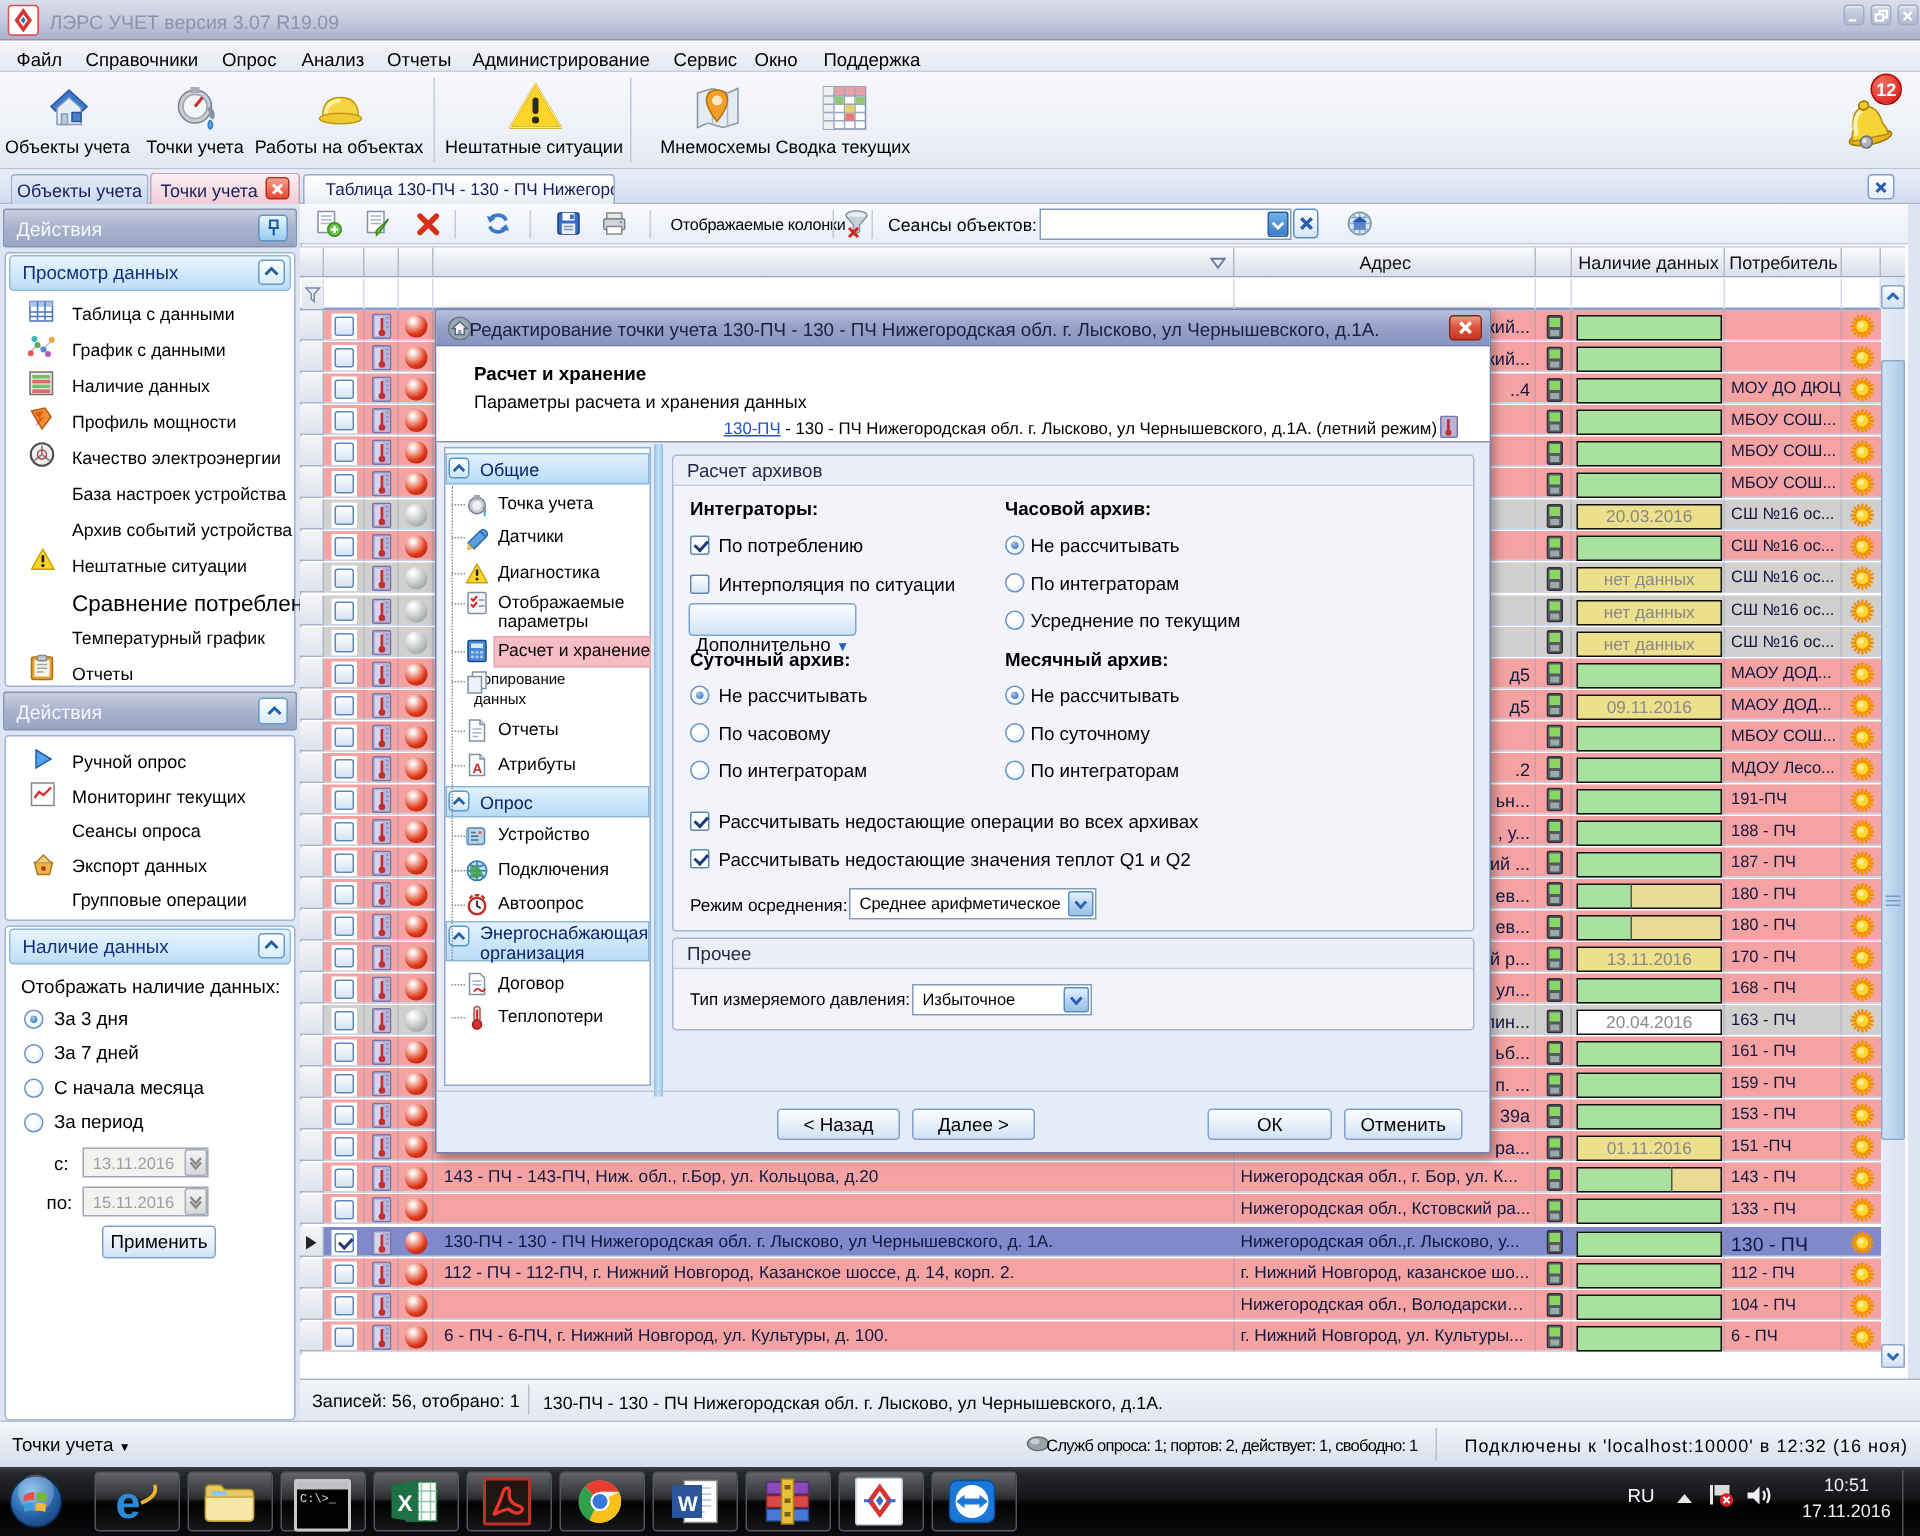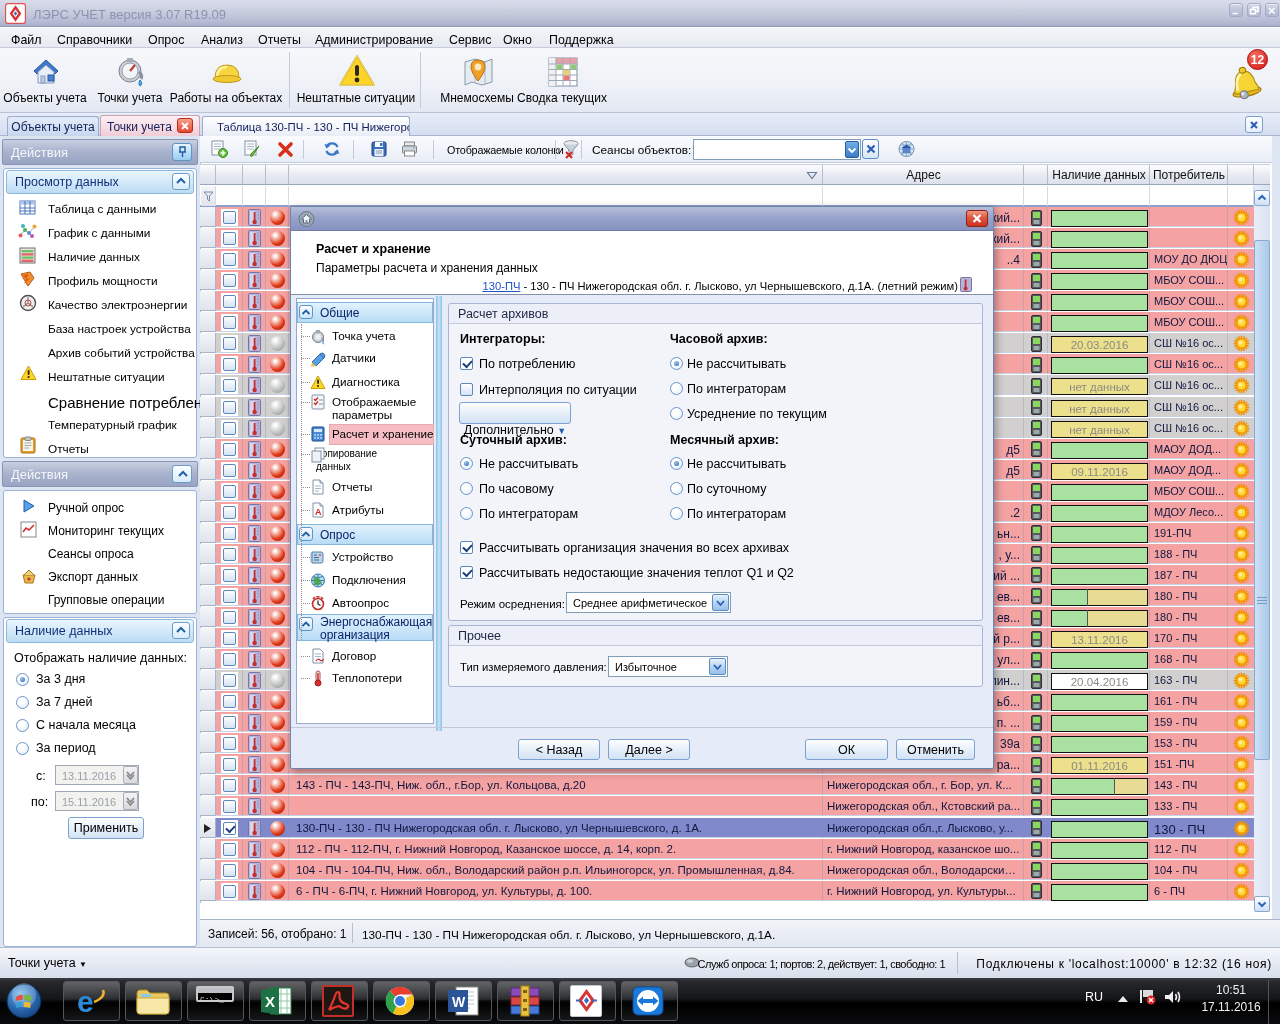--- a/index.html
+++ b/index.html
@@ -1924,21 +1924,20 @@
 <div class="ab" style="left:221px;top:861.6px;width:17px;height:17px;background:#fff"></div>
 <div class="cb" style="left:223px;top:863.6px"></div>
 <svg class="ab" style="left:248px;top:861.6px" width="13" height="17" viewBox="0 0 13 17">
       <rect x="0.5" y="0.5" width="12" height="16" rx="1" fill="#b8b4d8" stroke="#7a74a8"></rect>
       <rect x="2" y="2" width="5" height="13" fill="#d8d4ec"></rect>
       <rect x="5.7" y="3" width="1.8" height="9" fill="#c03030"></rect>
       <circle cx="6.6" cy="13" r="2.2" fill="#c03030"></circle>
       <path d="M9.5 3 H11 M9.5 6 H11 M9.5 9 H11" stroke="#8a84b8"></path>
     </svg>
 <div class="ab" style="left:270px;top:862.6px;width:15px;height:15px;border-radius:50%;background:radial-gradient(circle at 35% 28%,#fff 5%,#e03818 60%,#8a1808)"></div>
-<div class="tx" style="left:296px;top:863.6px;color:#101840;font-size:11.5px;max-width:520px;overflow:hidden">104 - ПЧ - 104-ПЧ, Ниж. обл., Володарский район р.п. Ильиногорск, ул. Промышленная, д.84.</div>
 <div class="tx" style="left:827px;top:863.6px;color:#101840;font-size:11.5px;width:194px;overflow:hidden;text-overflow:ellipsis">Нижегородская обл., Володарский ...</div>
 <svg class="ab" style="left:1031px;top:862.1px" width="11" height="16" viewBox="0 0 11 16">
       <rect x="0.5" y="0.5" width="10" height="15" rx="1.5" fill="#585860" stroke="#303038"></rect>
       <rect x="2" y="2" width="7" height="6" fill="#88d860"></rect>
       <rect x="2.5" y="10" width="6" height="4" fill="#9aa"></rect>
     </svg>
 <div class="ab" style="left:1051px;top:862.6px;width:97px;height:17px;background:#a9e2a0;border:1px solid #111"></div>
 <div class="tx" style="left:1154px;top:863.6px;color:#101840;font-size:11px;max-width:73px;overflow:hidden">104 - ПЧ</div>
 <svg class="ab" style="left:1233px;top:861.6px" width="17" height="17" viewBox="0 0 17 17">
       <circle cx="8.5" cy="8.5" r="6" fill="#ffb810"></circle>
@@ -2066,21 +2065,21 @@
       <text x="5" y="28" font-family="Liberation Sans" font-weight="bold" font-size="30" fill="#2a8cd8">e</text>
       <path d="M31 6 q3 7-9 12" stroke="#f0b030" stroke-width="2.5" fill="none"></path>
     </svg>
 <div class="ab" style="left:125px;top:981px;width:57px;height:40px;background:linear-gradient(rgba(255,255,255,0.28),rgba(255,255,255,0.10) 45%,rgba(0,0,0,0.1) 50%,rgba(255,255,255,0.06));border:1px solid #51555c;border-radius:3px"></div>
 <svg class="ab" style="left:134px;top:985px" width="38" height="32" viewBox="0 0 38 32">
       <path d="M3 8 Q3 5 6 5 H13 L16 8 H32 Q35 8 35 11 V26 Q35 29 32 29 H6 Q3 29 3 26 Z" fill="#e8c860" stroke="#a88820"></path>
       <path d="M3 13 H35 V26 Q35 29 32 29 H6 Q3 29 3 26 Z" fill="#f8e8a8" stroke="#c8a840"></path>
       <rect x="7" y="9" width="10" height="3" fill="#88c8e8"></rect>
     </svg>
 <div class="ab" style="left:187px;top:981px;width:57px;height:40px;background:linear-gradient(rgba(255,255,255,0.28),rgba(255,255,255,0.10) 45%,rgba(0,0,0,0.1) 50%,rgba(255,255,255,0.06));border:1px solid #51555c;border-radius:3px"></div>
-<div class="ab" style="left:196px;top:986px;width:38px;height:16px;background:#000;border:2px solid #c8c8c8;border-radius:2px">
+<div class="ab" style="left:196px;top:986px;width:38px;height:35px;background:#000;border:2px solid #c8c8c8;border-radius:2px">
       <div style="background:#c0c0c8;height:5px"></div>
       <div style="color:#d8d8d8;font-size:8px;font-family:'Liberation Mono',monospace;padding:2px">C:\&gt;_</div>
     </div>
 <div class="ab" style="left:249px;top:981px;width:57px;height:40px;background:linear-gradient(rgba(255,255,255,0.28),rgba(255,255,255,0.10) 45%,rgba(0,0,0,0.1) 50%,rgba(255,255,255,0.06));border:1px solid #51555c;border-radius:3px"></div>
 <svg class="ab" style="left:259px;top:985px" width="36" height="32" viewBox="0 0 36 32">
       <rect x="12" y="3" width="20" height="26" fill="#fff" stroke="#208040"></rect>
       <path d="M16 3 V29 M22 3 V29 M28 3 V29 M12 9 H32 M12 16 H32 M12 23 H32" stroke="#90c8a0"></path>
       <path d="M2 5 L20 2 V30 L2 27 Z" fill="#1e7145"></path>
       <text x="6" y="22" font-size="15" font-weight="bold" fill="#fff" font-family="Liberation Sans">X</text>
     </svg>
@@ -2147,20 +2146,21 @@
 <div class="ab" style="left:1196px;top:983px;width:70px;color:#f0f0f0;font-size:12px;text-align:center">10:51</div>
 <div class="ab" style="left:1188px;top:1000px;width:86px;color:#f0f0f0;font-size:12px;text-align:center">17.11.2016</div>
 <div class="ab" style="left:1268px;top:980px;width:1px;height:44px;background:#555"></div>
 <div class="ab" style="left:290px;top:206px;width:704px;height:563px;background:#e6ecf7;border:1px solid #6e82b0;box-shadow:2px 3px 8px rgba(0,0,0,0.35);border-radius:2px"></div>
 <div class="ab" style="left:291px;top:207px;width:702px;height:24px;background:linear-gradient(#b6bfda 0%,#98a3ca 45%,#8793c0 100%);border-bottom:1px solid #707ca8"></div>
 <svg class="ab" style="left:298px;top:211px" width="17" height="16" viewBox="0 0 17 16">
       <circle cx="8.5" cy="8" r="7.5" fill="#9aa6b4" stroke="#687888"></circle>
       <path d="M3.5 8 L8.5 3.5 L13.5 8 H11.5 V12 H5.5 V8 Z" fill="#f0f4f8" stroke="#586878"></path>
       <rect x="7.5" y="9" width="2" height="3" fill="#8090a0"></rect>
     </svg>
+<div class="tx" style="left:313px;top:213px;color:#1a2240;font-size:12.5px">Редактирование точки учета 130-ПЧ - 130 - ПЧ Нижегородская обл. г. Лысково, ул Чернышевского, д.1А.</div>
 <div class="ab" style="left:966px;top:210px;width:22px;height:17px;background:linear-gradient(#f09a84,#e05540 45%,#c83420);border:1px solid #902010;border-radius:3px"></div>
 <svg class="ab" style="left:971px;top:213px" width="12" height="11" viewBox="0 0 12 11">
       <path d="M2.5 2 L9.5 9 M9.5 2 L2.5 9" stroke="#fff" stroke-width="2.2"></path>
     </svg>
 <div class="ab" style="left:291px;top:231px;width:702px;height:64px;background:#fff;border-bottom:1px solid #8890a8"></div>
 <div class="tx" style="left:316px;top:242px;font-weight:bold;font-size:12.5px">Расчет и хранение</div>
 <div class="tx" style="left:316px;top:261px;font-size:12px">Параметры расчета и хранения данных</div>
 <div class="ab" style="left:300px;top:280px;width:658px;text-align:right;font-size:11.2px;white-space:nowrap"><span style="color:#2052c8;text-decoration:underline">130-ПЧ</span> - 130 - ПЧ Нижегородская обл. г. Лысково, ул Чернышевского, д.1А. (летний режим)</div>
 <svg class="ab" style="left:960px;top:277px" width="12" height="15" viewBox="0 0 12 15">
       <rect x="0.5" y="0.5" width="11" height="14" rx="1" fill="#b8b4d8" stroke="#7a74a8"></rect>
@@ -2312,21 +2312,21 @@
 <div class="rd" style="left:670px;top:407px"></div>
 <div class="tx" style="left:687px;top:407px;font-size:12.5px">Усреднение по текущим</div>
 <div class="tx" style="left:670px;top:433px;font-weight:bold;font-size:12.5px">Месячный архив:</div>
 <div class="rd on" style="left:670px;top:457px"></div>
 <div class="tx" style="left:687px;top:457px;font-size:12.5px">Не рассчитывать</div>
 <div class="rd" style="left:670px;top:482px"></div>
 <div class="tx" style="left:687px;top:482px;font-size:12.5px">По суточному</div>
 <div class="rd" style="left:670px;top:507px"></div>
 <div class="tx" style="left:687px;top:507px;font-size:12.5px">По интеграторам</div>
 <div class="cb ck" style="left:460px;top:541px"></div>
-<div class="tx" style="left:479px;top:541px;font-size:12.5px">Рассчитывать организация значения во всех архивах</div>
+<div class="tx" style="left:479px;top:541px;font-size:12.5px">Рассчитывать недостающие операции во всех архивах</div>
 <div class="cb ck" style="left:460px;top:566px"></div>
 <div class="tx" style="left:479px;top:566px;font-size:12.5px">Рассчитывать недостающие значения теплот Q1 и Q2</div>
 <div class="tx" style="left:460px;top:598px;font-size:11.5px">Режим осреднения:</div>
 <div class="ab" style="left:566px;top:592px;width:165px;height:21px;background:#fff;border:1px solid #7f9db9;font-size:11px;padding:4px 0 0 6px;white-space:nowrap;overflow:hidden">Среднее арифметическое</div>
 <div class="ab" style="left:712px;top:594px;width:17px;height:17px;background:linear-gradient(#e8f2fc,#b8d4f0 50%,#98c0e8);border:1px solid #5a8cc8;border-radius:2px"></div>
 <svg class="ab" style="left:715px;top:599px" width="11" height="9" viewBox="0 0 11 9">
       <path d="M2 2 L5.5 6 L9 2" stroke="#2a5cb8" stroke-width="1.8" fill="none"></path>
     </svg>
 <div class="ab" style="left:448px;top:625px;width:535px;height:62px;background:#f2f4fa;border:1px solid #a8b4d4;border-radius:3px"></div>
 <div class="ab" style="left:449px;top:626px;width:533px;height:20px;background:#eceff7;border-bottom:1px solid #c4cade;border-radius:3px 3px 0 0"></div>

